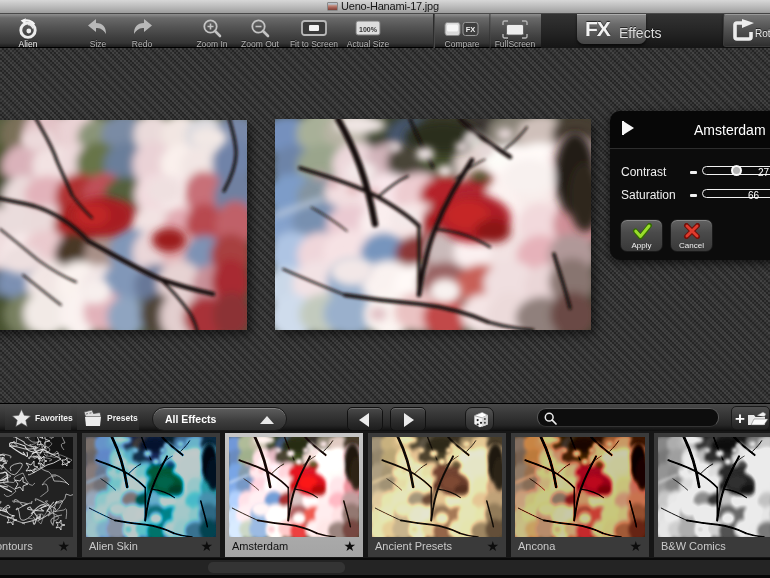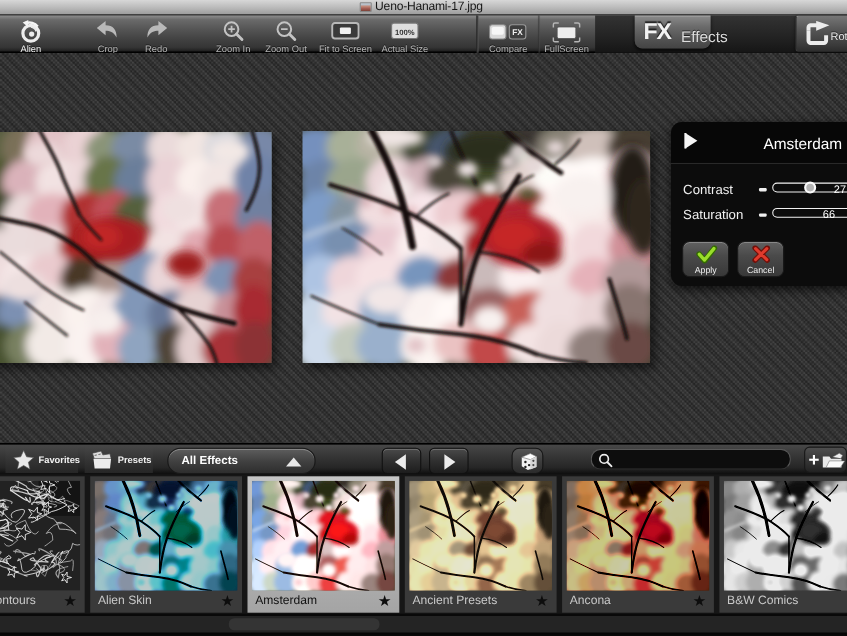--- a/index.html
+++ b/index.html
@@ -75,21 +75,21 @@
           <path d="M11 6.5 a6 6 0 0 1 5 4" fill="none" stroke="#e8e8e8" stroke-width="1.6"></path>
           <path d="M17.2 6.2 A9.3 9.3 0 0 0 6.5 3.0" fill="none" stroke="#f4f4f4" stroke-width="2.4"></path>
           <path d="M8.8 0.2 L3.6 2.5 L8.2 6.4 Z" fill="#f4f4f4"></path>
         </svg>
         <span class="lbl" style="color:#f5f5f5">Alien</span>
       </div>
 <div class="tbtn" style="left:82px;width:32px">
         <svg width="24" height="18" viewBox="0 0 24 18">
           <path d="M10 1 L10 5 C17 5 20 9 20 16 C17 11 14 10 10 10 L10 14 L2 7.5 Z" fill="#b9b9b9"></path>
         </svg>
-        <span class="lbl">Crop</span>
+        <span class="lbl">Size</span>
       </div>
 <div class="tbtn" style="left:126px;width:32px">
         <svg width="24" height="18" viewBox="0 0 24 18">
           <path d="M14 1 L14 5 C7 5 4 9 4 16 C7 11 10 10 14 10 L14 14 L22 7.5 Z" fill="#b9b9b9"></path>
         </svg>
         <span class="lbl">Redo</span>
       </div>
 <div class="tbtn" style="left:194px;width:36px">
         <svg width="20" height="20" viewBox="0 0 20 20">
           <circle cx="8.5" cy="8.5" r="6.2" fill="none" stroke="#c3c3c3" stroke-width="1.8"></circle>

